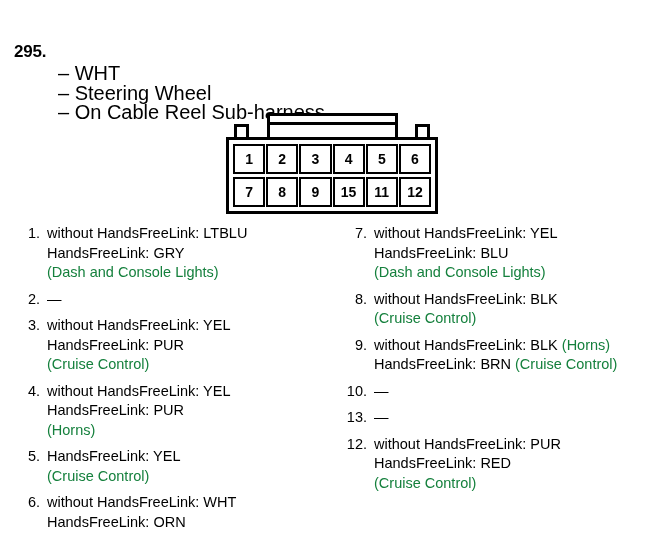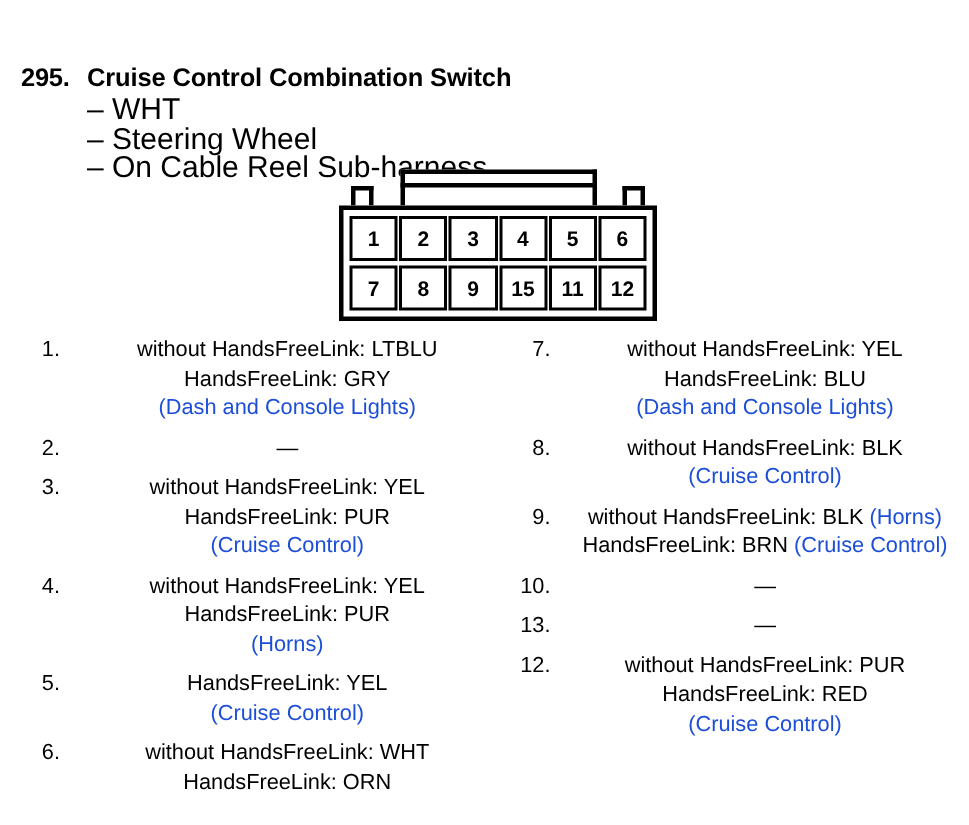--- a/index.html
+++ b/index.html
@@ -151,36 +151,34 @@
     flex: 0 0 auto;
     width: 26px;
     text-align: right;
     font-size: 14.5px;
     line-height: 19.5px;
     padding-right: 7px;
   }
   .pin-lines {
     flex: 1 1 auto;
     min-width: 0;
-    text-align: center;
   }
   .pin-line {
     font-size: 14.5px;
     line-height: 19.5px;
     white-space: pre-wrap;
   }
-  .seg-blue { color: #1d4ed8; }
+  .seg-blue { color: #15803d; }
 </style>
 </head>
 <body>
 
 <div class="header">
   <div class="header-row">
     <span class="header-num">295.</span>
-    <span class="header-title">Cruise Control Combination Switch</span>
   </div>
   <div class="subtitles">
     <div class="subtitle-line">– WHT</div>
     <div class="subtitle-line">– Steering Wheel</div>
     <div class="subtitle-line">– On Cable Reel Sub-harness</div>
   </div>
 </div>
 
 <div class="connector-wrap">
   <div class="conn-top">

